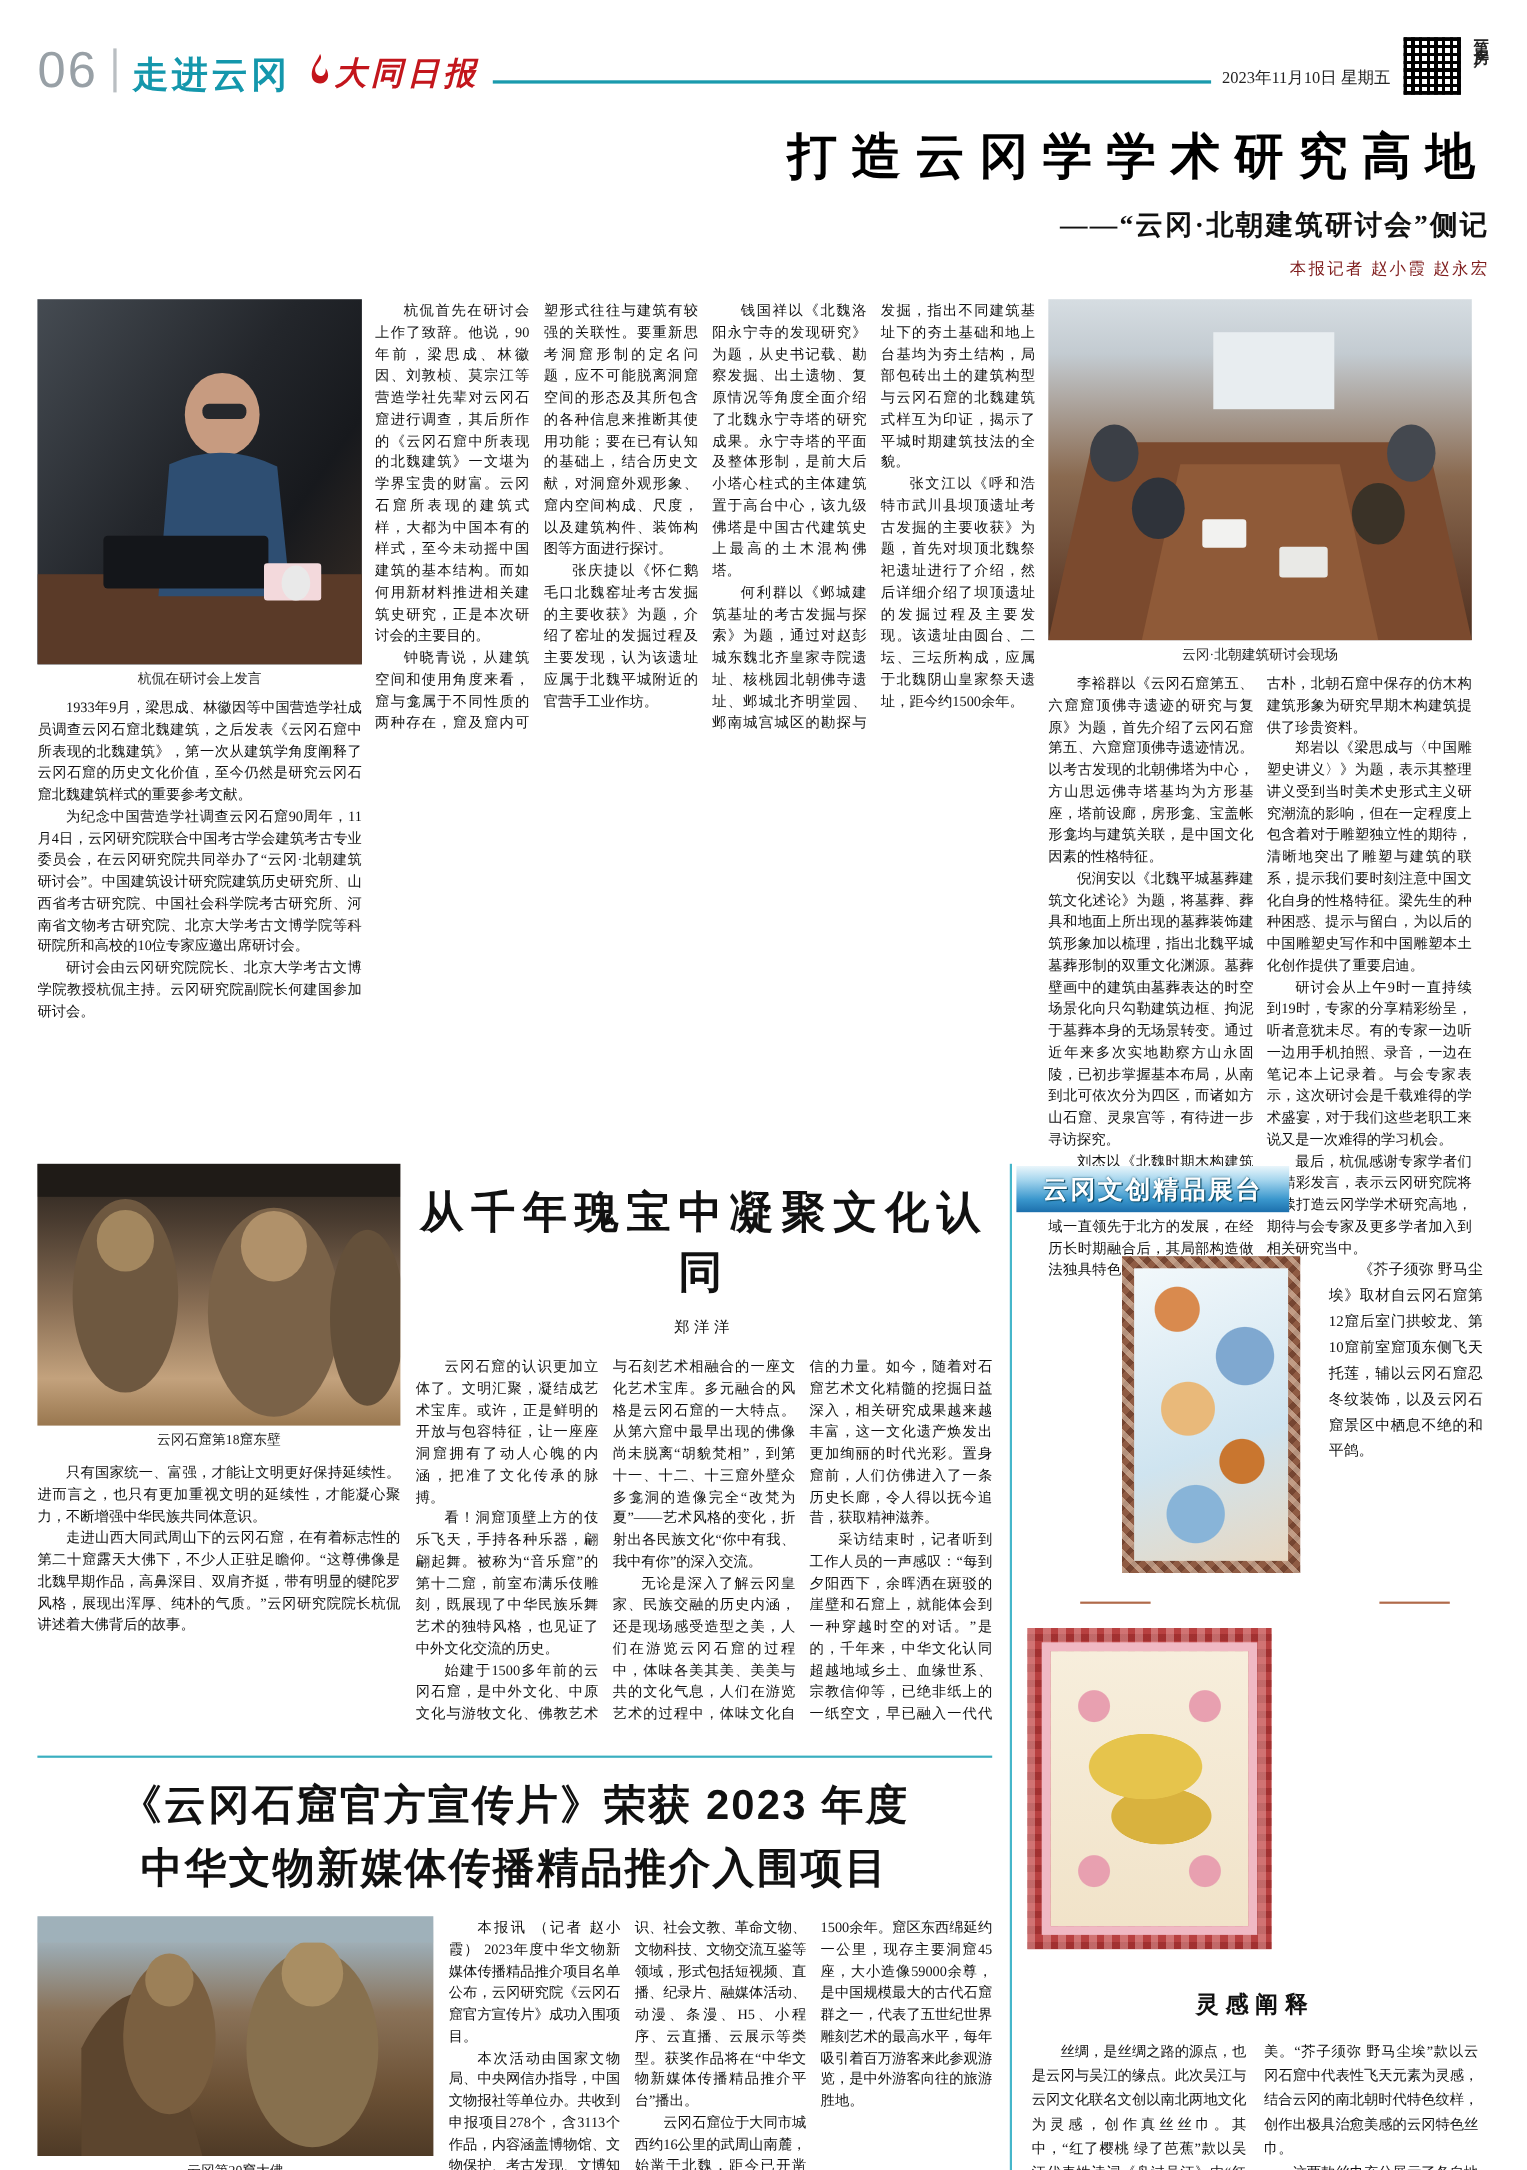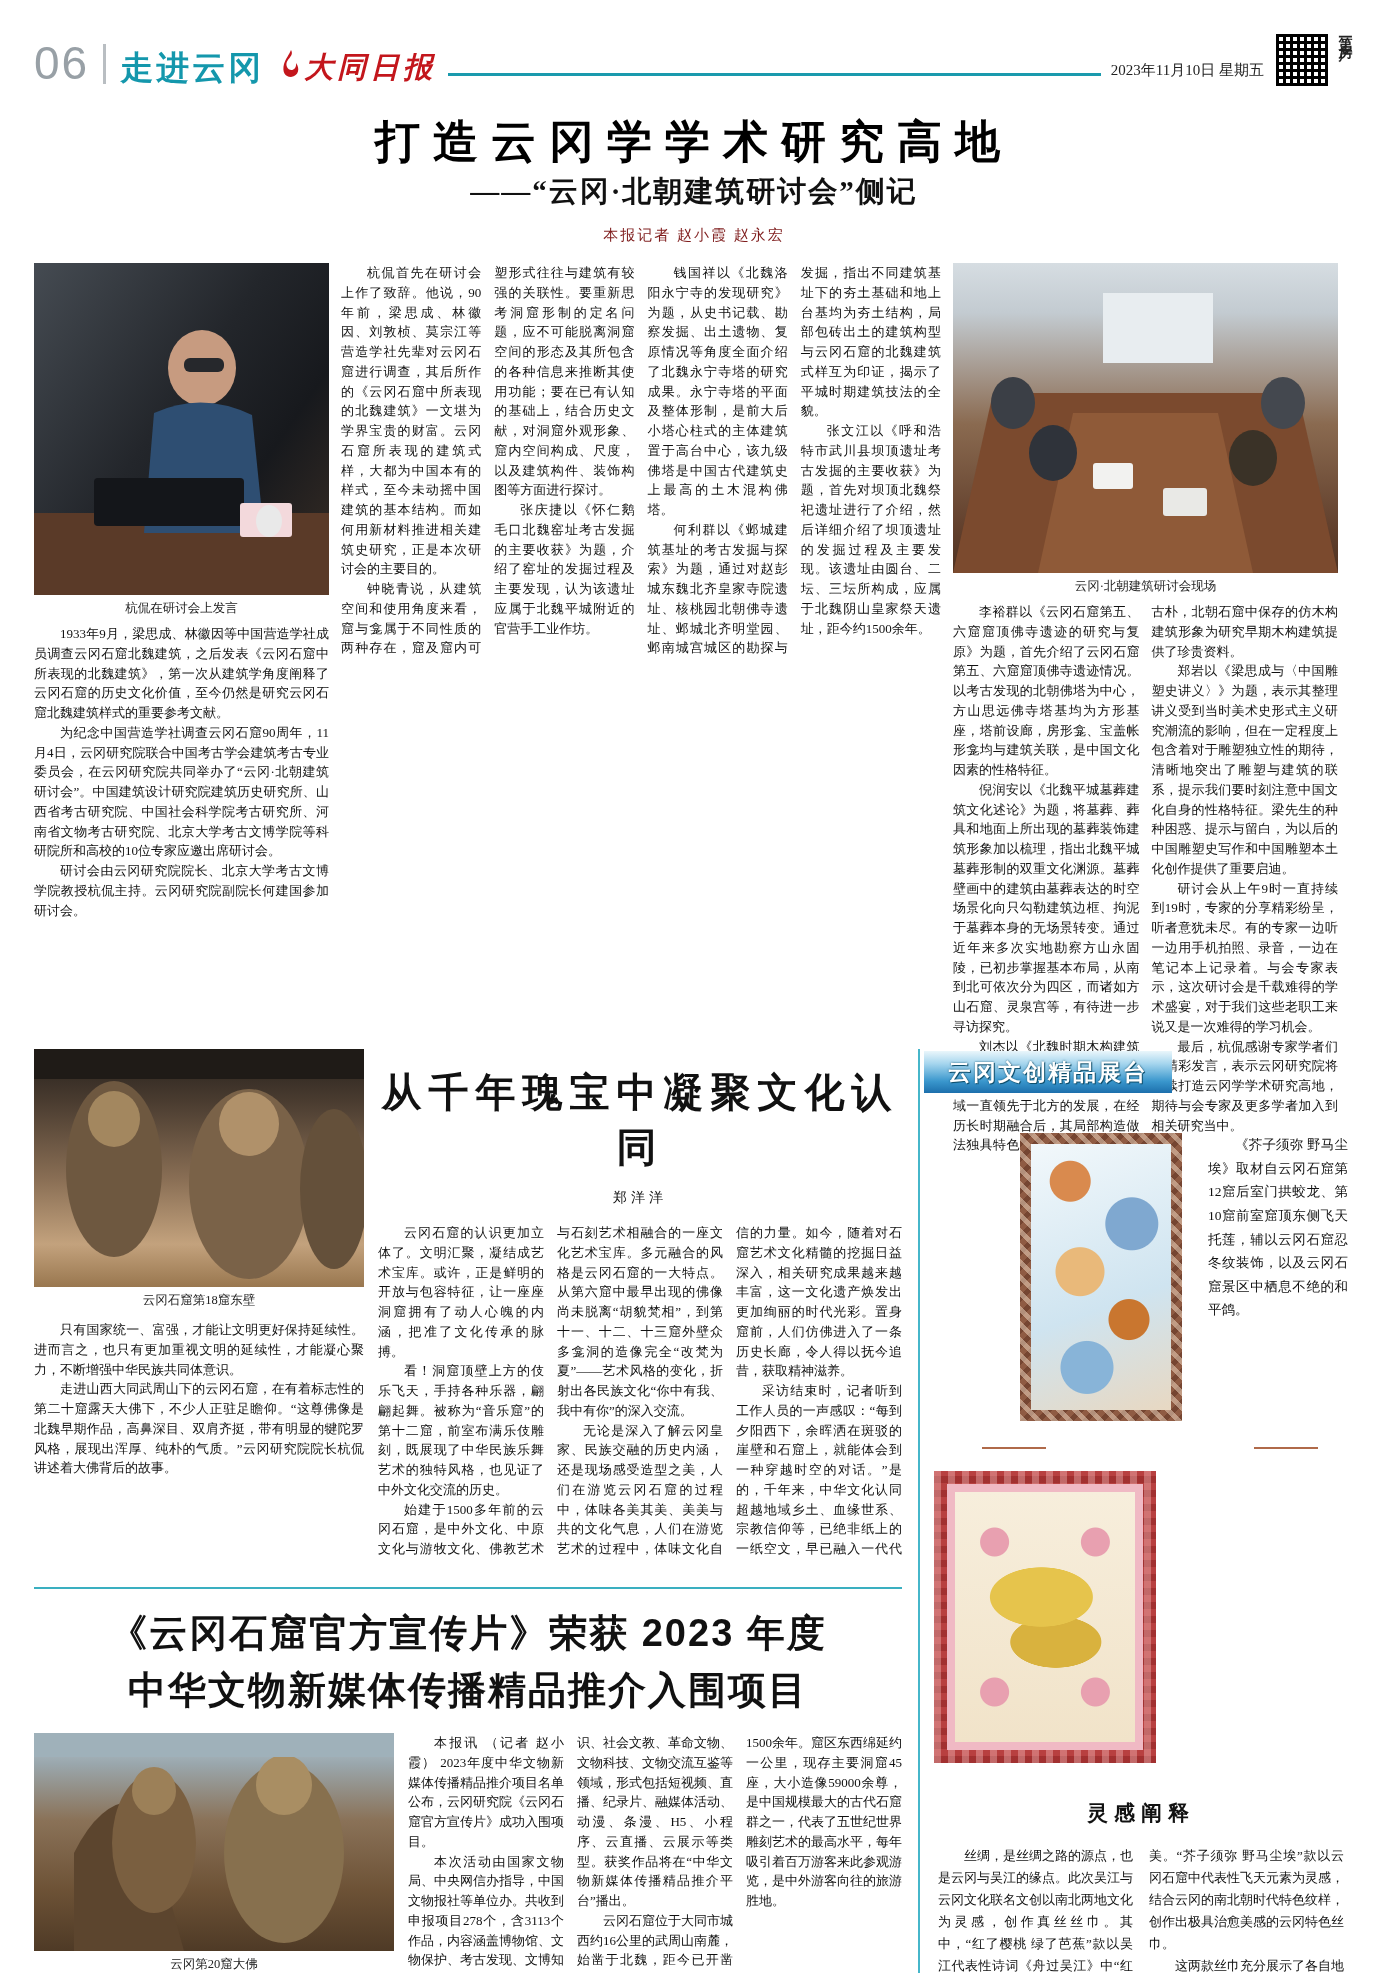--- a/index.html
+++ b/index.html
@@ -17,23 +17,23 @@
   .hdr-line { flex:1; height:3px; background:#1a9aad; margin:0 10px 10px 12px; }
   .hdr-date { font-size:15px; color:#222; margin:0 12px 6px 0; white-space:nowrap; }
   .qr { width:52px; height:52px; margin-bottom:0;
         background:
           repeating-linear-gradient(0deg,#000 0 3px,transparent 3px 7px),
           repeating-linear-gradient(90deg,#000 0 3px,#fff 3px 7px);
         outline:2px solid #000; outline-offset:-2px; }
   .hdr-vert { writing-mode:vertical-rl; font-size:14px; font-weight:bold; color:#222; margin:0 0 0 8px; letter-spacing:3px; height:60px; }
 
   
-  .a1-head { text-align:center; margin-top:26px; }
+  .a1-head { text-align:right; margin-top:26px; }
   .a1-title { font-family:"Liberation Sans",sans-serif; font-size:45px; font-weight:900; letter-spacing:13px; color:#000; }
-  .a1-sub { font-size:29px; font-weight:bold; letter-spacing:2px; }
+  .a1-sub { font-size:25px; font-weight:bold; margin-top:16px; letter-spacing:2px; }
   .a1-byline { font-size:15px; margin-top:14px; color:#7f1d1d; letter-spacing:2px; }
 
   .a1-grid { display:grid; grid-template-columns:295px 600px 385px; gap:12px; margin-top:18px; height:772px; }
   .photo { position:relative; overflow:hidden; }
   .caption { font-size:12.5px; text-align:center; padding:5px 0 7px; color:#222; }
   .body-text { font-size:13px; line-height:1.52; text-align:justify; overflow:hidden; }
   .body-text p { text-indent:2em; margin:0; }
   .cols-1 { column-count:1; }
   .cols-2 { column-count:2; column-gap:12px; }
   .cols-3 { column-count:3; column-gap:13px; }

